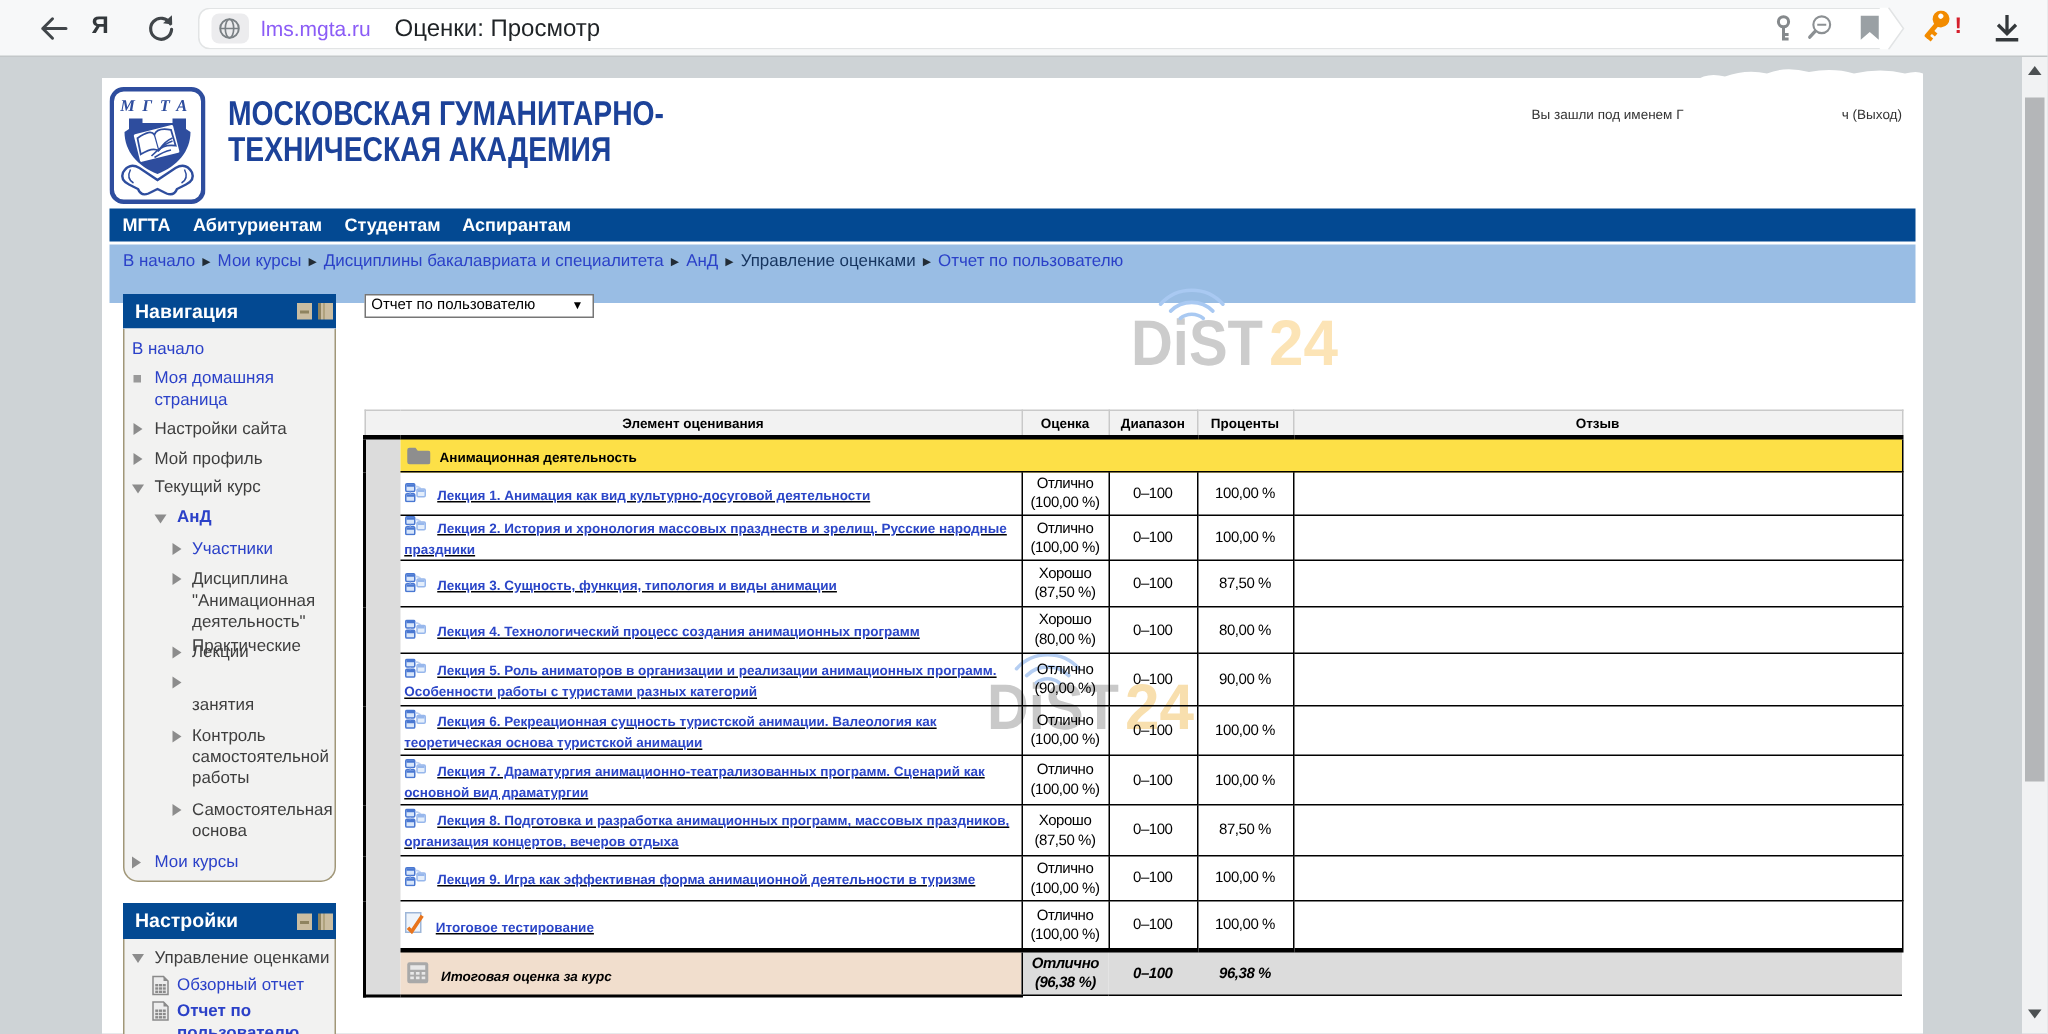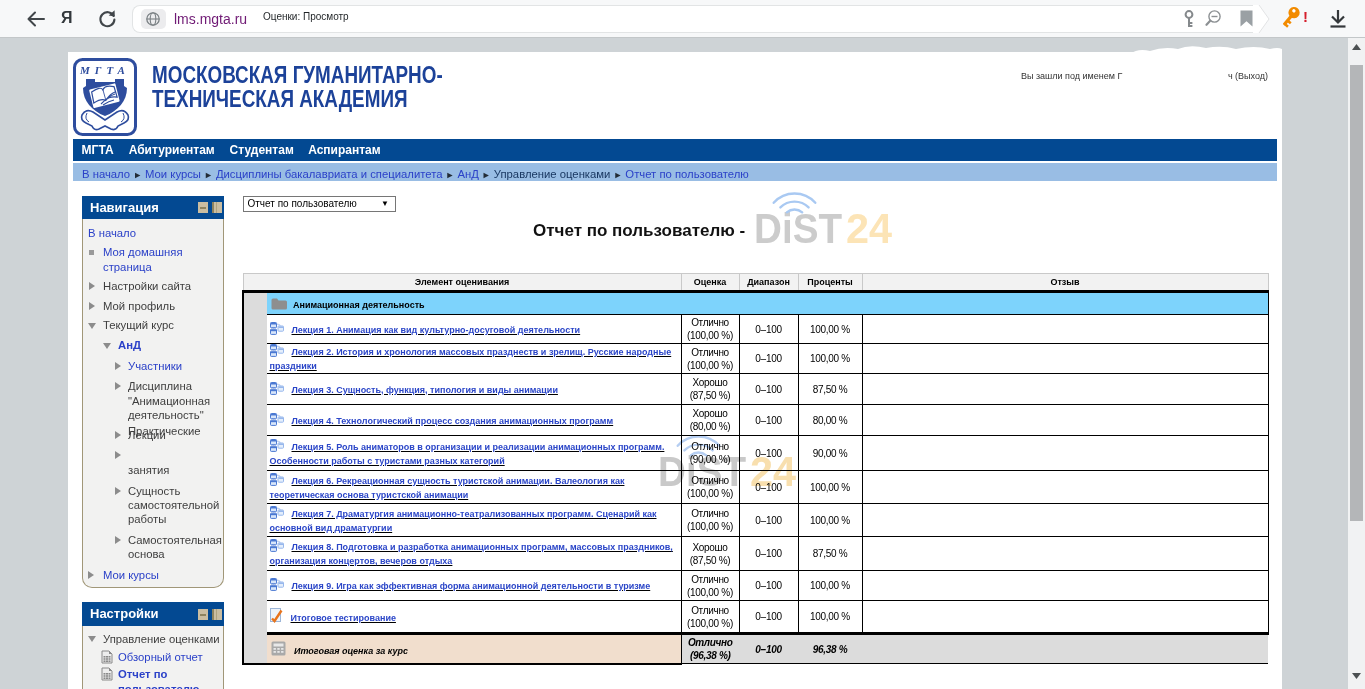--- a/index.html
+++ b/index.html
@@ -5,21 +5,21 @@
 * { margin:0; padding:0; box-sizing:border-box; }
 html,body { width:1365px; height:689px; overflow:hidden; background:#ced3d6; font-family:"Liberation Sans",sans-serif; }
 #chrome { position:absolute; left:0; top:0; width:1365px; height:38px; background:#f7f8f9; border-bottom:1px solid #c3c7c9; z-index:10; }
 #urlbar { position:absolute; left:132px; top:5px; width:1122px; height:28px; background:#fff; border:1px solid #e2e4e5; border-radius:8px 0 0 8px; border-right:none; }
 #urltip { position:absolute; left:1253px; top:5px; width:17px; height:28px; }
 .chipglobe { position:absolute; left:141px; top:9px; width:25px; height:20px; background:#ececee; border-radius:5px; }
 #page { position:absolute; left:68px; top:52px; width:1214px; height:637px; background:#fff; z-index:2; }
 .titleln { position:absolute; left:84px; color:#1c4299; font-weight:bold; white-space:nowrap; }
 #navbar { position:absolute; left:5px; top:87px; width:1204px; height:22px; background:#034992; }
 #navbar span { position:absolute; top:0; line-height:22px; color:#fff; font-weight:bold; font-size:12px; }
-#crumb { position:absolute; left:5px; top:111px; width:1204px; height:18px; background:#99bde4; font-size:11.3px; line-height:23px; color:#16345e; white-space:nowrap; }
+#crumb { position:absolute; left:5px; top:111px; width:1204px; height:39px; background:#99bde4; font-size:11.3px; line-height:23px; color:#16345e; white-space:nowrap; }
 #crumb a { color:#2b41c8; text-decoration:none; }
 .arr { font-size:9px; color:#222c36; padding:0 3px; }
 #selbox { position:absolute; left:174.5px; top:144px; width:153.5px; height:16px; border:1px solid #767676; background:#fff; font-size:10px; line-height:14px; padding-left:4px; color:#000; }
 #selbox .dn { position:absolute; right:6px; top:0px; font-size:8px; color:#000; }
 #h2r { position:absolute; left:465px; top:169px; font-size:17px; font-weight:bold; color:#111; z-index:2; }
 
 .bhead { position:absolute; left:14px; width:142px; background:#034992; color:#fff; font-weight:bold; font-size:13px; line-height:23px; padding-left:8px; }
 .bico { position:absolute; top:6px; width:10px; height:11px; background:#cabda1; }
 .bico.b1::after { content:""; position:absolute; left:2px; top:4.5px; width:6px; height:2px; background:#8e835f; }
 .bico.b2 { background:linear-gradient(to right, #8e835f 0 2px, #cabda1 2px 3.5px, #b0a37e 3.5px 4.5px, #cabda1 4.5px 10px); }
@@ -28,21 +28,21 @@
 .ni a { color:#2b41c8; text-decoration:none; }
 .tri { position:absolute; width:0; height:0; }
 .trir { border-left:6px solid #8c8c8c; border-top:4.5px solid transparent; border-bottom:4.5px solid transparent; }
 .trid { border-top:6px solid #8c8c8c; border-left:4.5px solid transparent; border-right:4.5px solid transparent; }
 .sqb { position:absolute; width:5px; height:5px; background:#9a9a9a; }
 
 #grades { position:absolute; left:174px; top:221px; width:1026px; border-collapse:collapse; table-layout:fixed; z-index:3; }
 #grades th { background:#f2f2f2; border:1px solid #c9c9c9; border-bottom:3px solid #000; font-size:9px; font-weight:bold; height:18px; padding:0; color:#000; }
 #grades td { border:1px solid #000; font-size:10px; padding:0; vertical-align:middle; color:#000; }
 #grades td.strip { background:#dcdcdc; border-left:2px solid #000; border-right:none; border-bottom:2px solid #000; }
-#grades td.cat { background:#7dd3fc; border-left:none; font-weight:bold; font-size:9px; padding-left:4px; }
+#grades td.cat { background:#fde047; border-left:none; font-weight:bold; font-size:9px; padding-left:4px; }
 #grades td.nm { padding:0 1px 0 2.5px; border-left:none; line-height:14px; font-weight:bold; font-size:9px;text-decoration:underline; }
 #grades td.nm a { color:#2b46c8; text-decoration:none; }
 #grades td.ctr { text-align:center; line-height:13px; letter-spacing:-0.3px; }
 #grades td.tot { background:#f1decd; border-left:none; font-weight:bold; font-style:italic; font-size:9px; padding-left:4px; border-bottom:2px solid #000; }
 #grades td.gry { background:#dcdcdc; font-weight:bold; font-style:italic; border-left:none; border-right:none; }
 #grades tr.fin td { border-top:3px solid #000; }
 .icn { vertical-align:-2px; margin-right:8px; }
 
 #sbar { position:absolute; left:1348px; top:38px; width:17px; height:651px; background:#f1f2f3; z-index:11; }
 #sthumb { position:absolute; left:1350px; top:65px; width:13px; height:456px; background:#b4b6b8; z-index:12; }
@@ -93,21 +93,20 @@
 
   <div id="navbar">
     <span style="left:8.6px">МГТА</span>
     <span style="left:55.7px">Абитуриентам</span>
     <span style="left:156.6px">Студентам</span>
     <span style="left:235.2px">Аспирантам</span>
   </div>
   <div id="crumb"><span style="padding-left:9px"></span><a href="#">В начало</a><span class="arr">►</span><a href="#">Мои курсы</a><span class="arr">►</span><a href="#">Дисциплины бакалавриата и специалитета</a><span class="arr">►</span><a href="#">АнД</a><span class="arr">►</span>Управление оценками<span class="arr">►</span><a href="#">Отчет по пользователю</a></div>
 
   <div id="selbox">Отчет по пользователю<span class="dn">▼</span></div>
-  <div id="h2r">Отчет по пользователю - </div>
 
   <div class="bhead" style="top:144px; height:23px;">Навигация
     <span class="bico b1" style="left:116px"></span><span class="bico b2" style="left:130px"></span>
   </div>
   <div class="bbody" style="top:167px; height:369px; border-radius:0 0 10px 10px;"></div>
 
   <div class="bhead" style="top:550px; height:24px; line-height:24px;">Настройки
     <span class="bico b1" style="left:116px; top:7px"></span><span class="bico b2" style="left:130px; top:7px"></span>
   </div>
   <div class="bbody" style="top:574px; height:115px;"></div>
@@ -130,21 +129,21 @@
 <span class="tri trir" style="left:47px;top:330.0px"></span>
 <div class="ni" style="left:60px;top:327.0px">Дисциплина</div>
 <div class="ni" style="left:60px;top:341.5px">"Анимационная</div>
 <div class="ni" style="left:60px;top:355.5px">деятельность"</div>
 <span class="tri trir" style="left:47px;top:378.5px"></span>
 <div class="ni" style="left:60px;top:375.5px">Лекции</div>
 <span class="tri trir" style="left:47px;top:399.0px"></span>
 <div class="ni" style="left:60px;top:372px">Практические</div>
 <div class="ni" style="left:60px;top:410.5px">занятия</div>
 <span class="tri trir" style="left:47px;top:434.5px"></span>
-<div class="ni" style="left:60px;top:431.5px">Сущность</div>
+<div class="ni" style="left:60px;top:431.5px">Контроль</div>
 <div class="ni" style="left:60px;top:446.0px">самостоятельной</div>
 <div class="ni" style="left:60px;top:460.0px">работы</div>
 <span class="tri trir" style="left:47px;top:484.0px"></span>
 <div class="ni" style="left:60px;top:481.0px">Самостоятельная</div>
 <div class="ni" style="left:60px;top:495.0px">основа</div>
 <span class="tri trir" style="left:20px;top:518.5px"></span>
 <div class="ni" style="left:35px;top:515.5px"><a href="#">Мои курсы</a></div>
 <span class="tri trid" style="left:20px;top:584px"></span>
 <div class="ni" style="left:35px;top:579.5px">Управление оценками</div>
 <svg width="12" height="14" viewBox="0 0 12 14" style="position:absolute;left:33px;top:598px">
@@ -430,22 +429,22 @@
   <svg id="urltip" viewBox="0 0 17 28">
       <path d="M0 0 L6 0 L16 14 L6 28 L0 28 Z" fill="#fff"></path>
       <path d="M6 0 L16 14 L6 28" stroke="#e2e4e5" fill="none"></path>
     </svg>
   <div class="chipglobe"></div>
   <svg style="position:absolute;left:145px;top:11px;z-index:3" width="16" height="16" viewBox="0 0 16 16">
     <circle cx="8" cy="8" r="6.2" stroke="#7a8084" stroke-width="1.3" fill="none"></circle>
     <ellipse cx="8" cy="8" rx="2.8" ry="6.2" stroke="#7a8084" stroke-width="1.1" fill="none"></ellipse>
     <path d="M1.8 8 h12.4" stroke="#7a8084" stroke-width="1.1"></path>
   </svg>
-  <div style="position:absolute;left:174px;top:11px;font-size:14px;color:#701a75;z-index:3">lms.mgta.ru</div>
-  <div style="position:absolute;left:263px;top:11px;font-size:10px;color:#1f2326;z-index:3">Оценки: Просмотр</div>
+  <div style="position:absolute;left:174px;top:11px;font-size:14px;color:#8b5cf6;z-index:3">lms.mgta.ru</div>
+  <div style="position:absolute;left:263px;top:11px;font-size:16px;color:#1f2326;z-index:3">Оценки: Просмотр</div>
   <svg style="position:absolute;left:1183px;top:10px;z-index:3" width="12" height="19" viewBox="0 0 12 19">
     <circle cx="6" cy="4.5" r="3.4" stroke="#85898c" stroke-width="2" fill="none"></circle>
     <path d="M6 8 V17 M6 13 h3.4 M6 16 h3.4" stroke="#85898c" stroke-width="2"></path>
   </svg>
   <svg style="position:absolute;left:1205px;top:10px;z-index:3" width="17" height="18" viewBox="0 0 17 18">
     <circle cx="9.5" cy="6.5" r="5.6" stroke="#8c9093" stroke-width="1.4" fill="none"></circle>
     <path d="M6.5 6.5 h6" stroke="#8c9093" stroke-width="1.4"></path>
     <path d="M5.2 10.8 L1.5 14.8" stroke="#8c9093" stroke-width="2.2" stroke-linecap="round"></path>
   </svg>
   <svg style="position:absolute;left:1240px;top:10px;z-index:3" width="13" height="17" viewBox="0 0 13 17">

